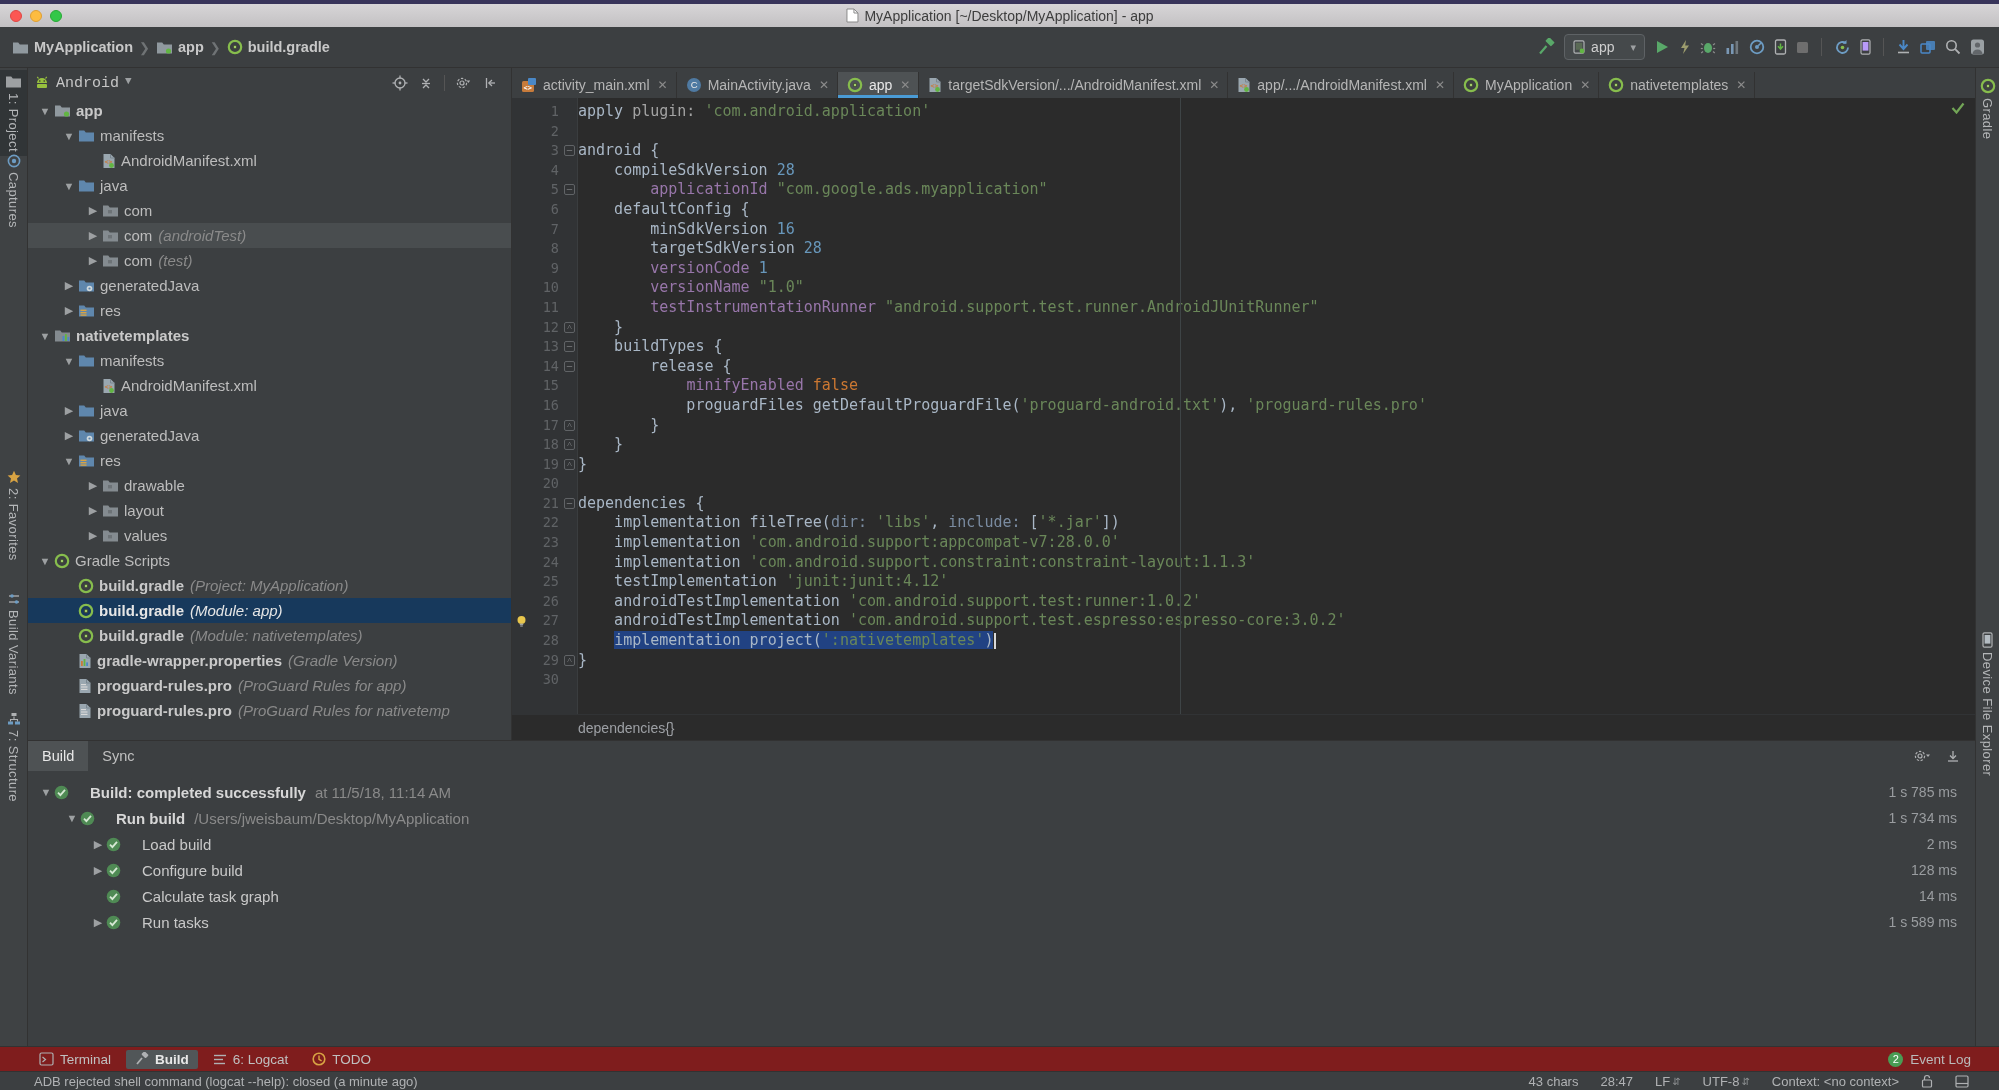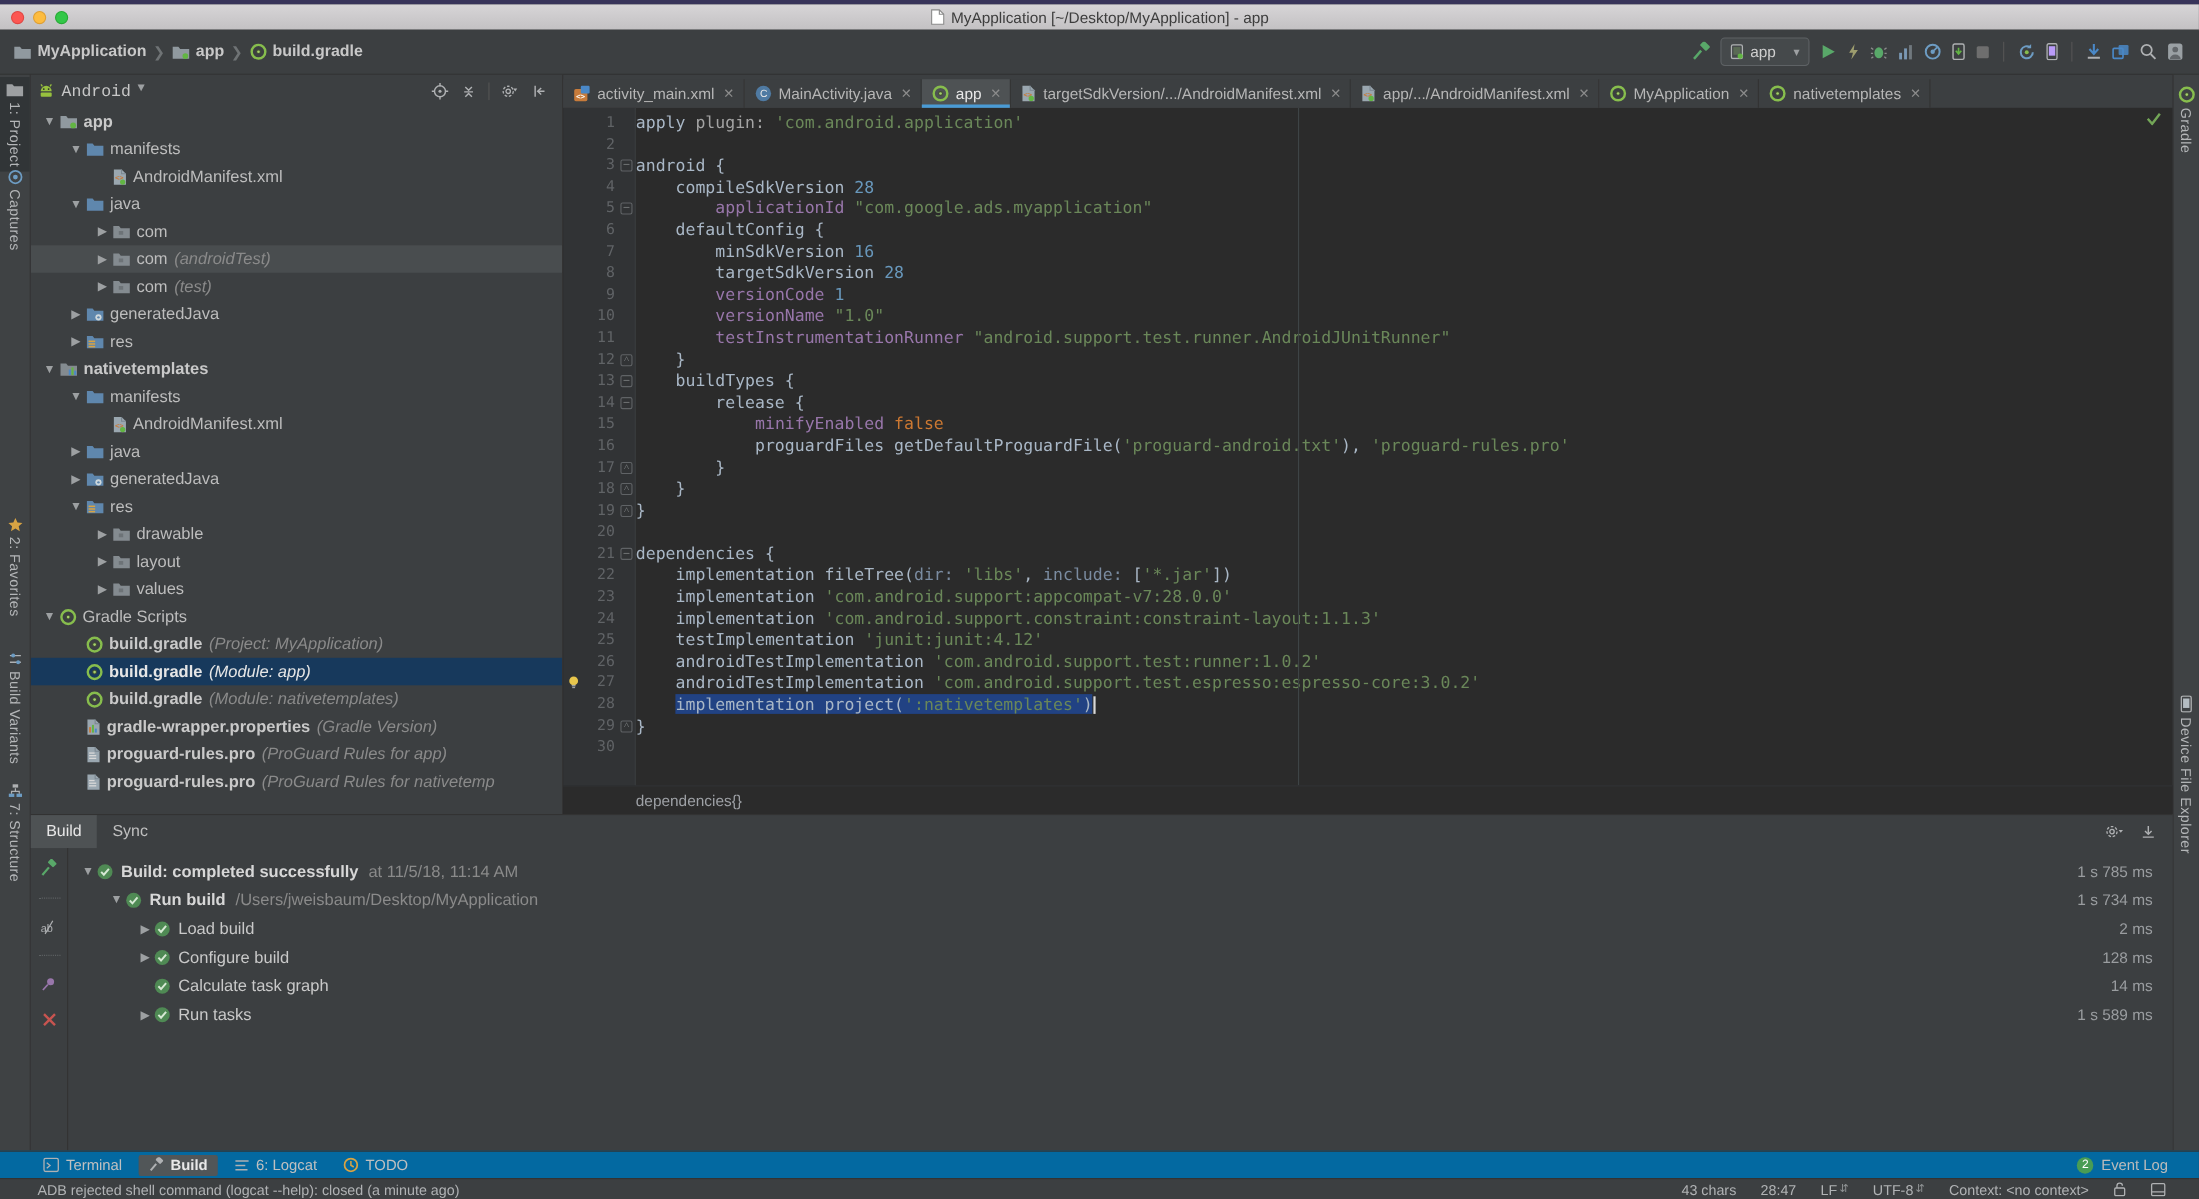--- a/index.html
+++ b/index.html
@@ -77,27 +77,27 @@
   .build-head{height:30px;display:flex;align-items:center;flex:none;}
   .btab{height:30px;display:flex;align-items:center;padding:0 14px;font-size:14.5px;color:#c0c0c0;}
   .btab.active{background:#4e5254;color:#e8e8e8;}
   .build-head .bh-right{margin-left:auto;display:flex;gap:14px;margin-right:14px;align-items:center;}
   .build-body{flex:1;display:flex;}
   .build-tools{width:34px;border-right:1px solid #323232;box-sizing:border-box;display:flex;flex-direction:column;align-items:center;padding-top:10px;gap:18px;flex:none;}
   .btool-div{width:20px;border-top:1px dotted #5d6163;}
   .build-tree{flex:1;padding-top:8px;font-size:15px;position:relative;}
   .brow{height:26px;display:flex;align-items:center;white-space:nowrap;padding-right:18px;}
   .brow .arrow{width:16px;text-align:center;color:#9da0a2;font-size:11px;flex:none;}
-  .brow .blbl{color:#c9c9c9;margin-left:7px;}
+  .brow .blbl{color:#c9c9c9;margin-left:21px;}
   .brow .blbl.b{font-weight:bold;color:#d7d7d7;}
   .brow .bdet{color:#8a8a8a;margin-left:9px;}
   .brow .btime{margin-left:auto;color:#9a9da0;font-size:14px;}
 
   
-  .bottombar{position:absolute;left:0;right:0;top:1046px;height:25px;background:#0369a1;border-top:1px solid #323232;box-sizing:border-box;display:flex;align-items:center;font-size:13.5px;}
+  .bottombar{position:absolute;left:0;right:0;top:1046px;height:25px;background:#7f1d1d;border-top:1px solid #323232;box-sizing:border-box;display:flex;align-items:center;font-size:13.5px;}
   .bb-item{display:flex;align-items:center;gap:6px;padding:2px 9px;color:#c0c0c0;border-radius:2px;}
   .bb-item.active{background:#515658;color:#e8e8e8;font-weight:bold;}
   .bb-right{margin-left:auto;display:flex;align-items:center;gap:7px;margin-right:28px;}
   .badge{width:15px;height:15px;border-radius:50%;background:#499c54;color:#fff;font-size:11px;display:flex;align-items:center;justify-content:center;}
   .statusbar{position:absolute;left:0;right:0;top:1071px;height:19px;background:#3c3f41;border-top:1px solid #323232;box-sizing:border-box;display:flex;align-items:center;font-size:13px;color:#b0b2b4;gap:11px;}
   .sb-msg{margin-left:34px;}
   .sb-right{margin-left:auto;display:flex;align-items:center;gap:22px;margin-right:30px;}
   .sb-seg{display:flex;align-items:center;gap:2px;}
   .updown{font-size:10px;color:#8f9294;}
   .winicon{position:absolute;left:9px;top:1050px;}
@@ -849,47 +849,20 @@
         <span class="ic tbtn">
             <svg width="16" height="16" viewBox="0 0 16 16">
               <line x1="3" y1="13" x2="13" y2="13" stroke="#afb1b3" stroke-width="1.3"></line>
               <line x1="8" y1="3" x2="8" y2="10" stroke="#afb1b3" stroke-width="1.3"></line>
               <path d="M5 7.5 l3 3 l3 -3" fill="none" stroke="#afb1b3" stroke-width="1.3"></path>
             </svg>
           </span>
       </div>
     </div>
     <div class="build-body">
-      <div class="build-tools">
-        <span class="ic tbtn">
-            <svg width="17" height="17" viewBox="0 0 17 17">
-              <rect x="8" y="1" width="7" height="5" rx="1" transform="rotate(45 11.5 3.5)" fill="#59a869"></rect>
-              <line x1="8.5" y1="7.5" x2="2.5" y2="14.5" stroke="#59a869" stroke-width="2"></line>
-            </svg>
-          </span>
-        <span class="btool-div"></span>
-        <span class="ic tbtn">
-            <svg width="17" height="15" viewBox="0 0 17 15">
-              <text x="1" y="12" font-size="10" fill="#afb1b3" font-family="sans-serif">ab</text>
-              <line x1="12" y1="2" x2="5" y2="14" stroke="#afb1b3" stroke-width="1.1"></line>
-            </svg>
-          </span>
-        <span class="btool-div"></span>
-        <span class="ic tbtn">
-            <svg width="15" height="15" viewBox="0 0 15 15">
-              <circle cx="9" cy="5.5" r="3.2" fill="#9876aa"></circle>
-              <line x1="6.5" y1="8" x2="2" y2="13" stroke="#9876aa" stroke-width="1.6"></line>
-            </svg>
-          </span>
-        <span class="ic tbtn">
-            <svg width="14" height="14" viewBox="0 0 14 14">
-              <path d="M2 2 L12 12 M12 2 L2 12" stroke="#c75450" stroke-width="2.2"></path>
-            </svg>
-          </span>
-      </div>
       <div class="build-tree" id="brows">
           <div class="brow" style="padding-left: 10px;">
             <span class="arrow">▼</span>
             <span class="ic">
               <svg width="15" height="15" viewBox="0 0 15 15">
                 <circle cx="7.5" cy="7.5" r="6.8" fill="#4f8a54"></circle>
                 <path d="M4 7.6 l2.4 2.6 L11 4.8" fill="none" stroke="#d6e8d4" stroke-width="1.8"></path>
               </svg>
             </span>
             <span class="blbl b">Build: completed successfully</span>

